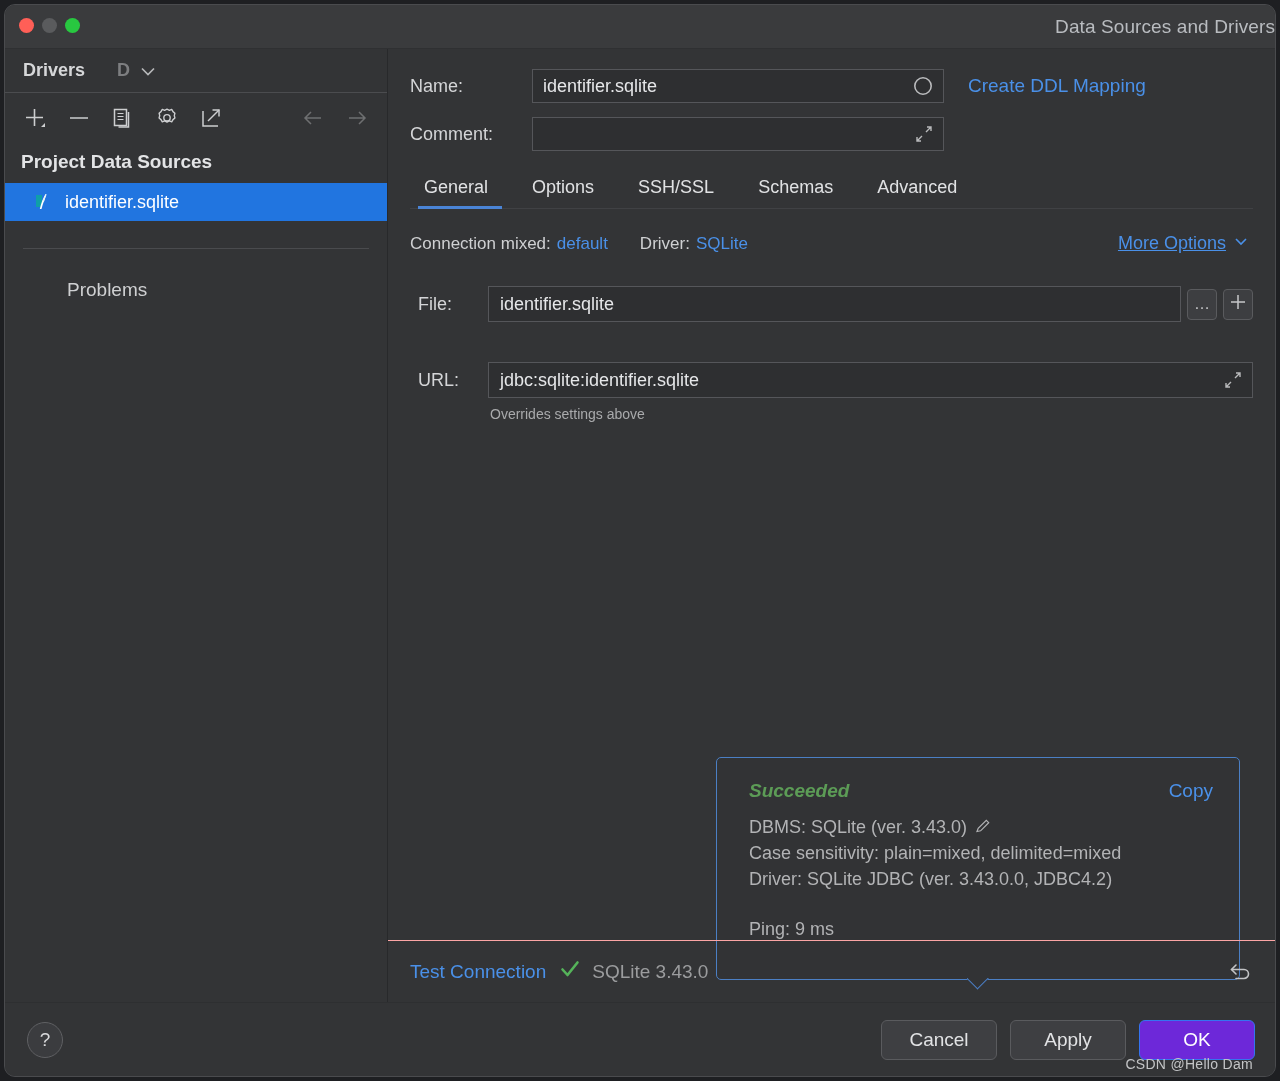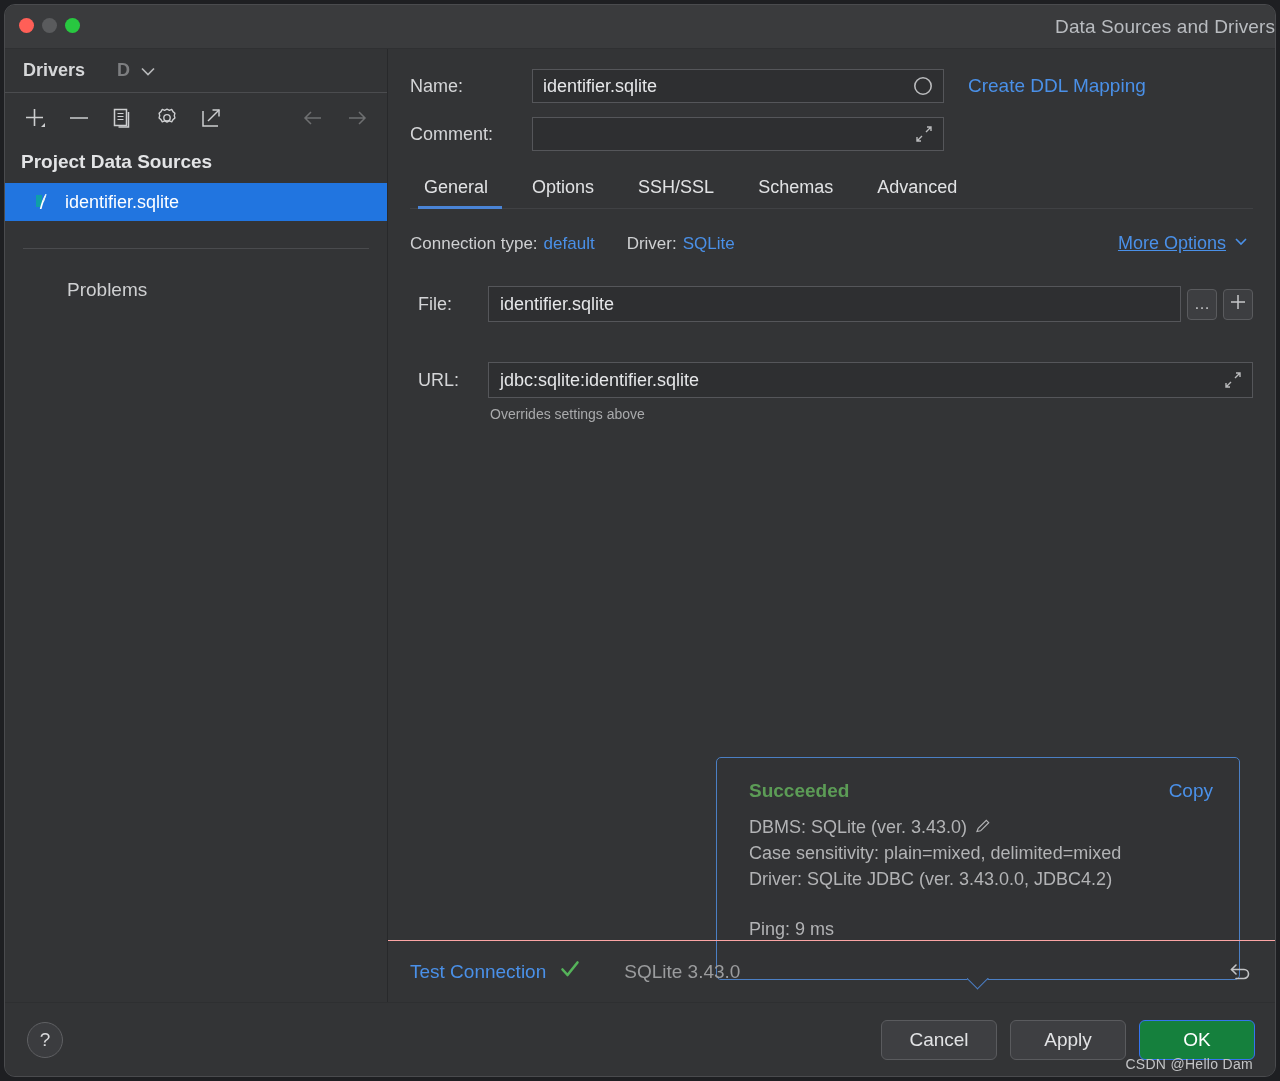--- a/index.html
+++ b/index.html
@@ -316,20 +316,21 @@
     padding: 22px 26px 0 32px;
   }
   .popup-head {
     display: flex;
     align-items: baseline;
   }
   .succeeded {
     color: #5c9c56;
     font-size: 19px;
     font-weight: bold;
+    font-style: italic;
   }
   .copy-link {
     margin-left: auto;
     color: #4a90e8;
     font-size: 19px;
   }
   .popup-body {
     margin-top: 12px;
     color: #b2b3b5;
     font-size: 18px;
@@ -376,21 +377,20 @@
   }
   .check {
     color: #55b35a;
     font-size: 22px;
     margin: 0 11px 0 13px;
     font-weight: bold;
   }
   .test-ver {
     color: #9b9c9e;
     font-size: 19px;
-    margin-left: 32px;
   }
   .revert {
     margin-left: auto;
     color: #c3c4c6;
     display: flex;
     align-items: center;
   }
 
   
   .footer {
@@ -429,21 +429,21 @@
     justify-content: center;
     font-size: 19px;
     padding: 0 18px;
   }
   .btn.secondary {
     background: #3e3f42;
     border: 1px solid #5a5b5e;
     color: #e2e3e5;
   }
   .btn.primary {
-    background: #15803d;
+    background: #6d28d9;
     border: 1px solid #3574f0;
     color: #ffffff;
   }
   .watermark {
     position: absolute;
     right: 22px;
     bottom: 4px;
     color: #c3c4c6;
     font-size: 14px;
     letter-spacing: 0.3px;
@@ -593,21 +593,21 @@
           </div>
           <div class="itab">
             <span>Schemas</span>
           </div>
           <div class="itab">
             <span>Advanced</span>
           </div>
         </div>
 
         <div class="conn-row">
-          <span>Connection type:</span>
+          <span>Connection mixed:</span>
           <span class="link">default</span>
           <span class="gap"></span>
           <span>Driver:</span>
           <span class="link">SQLite</span>
           <span class="more-options">
             <span>More Options</span>
             <span>
               <svg width="16" height="16" viewBox="0 0 16 16">
                 <path d="M3 6 L8 11 L13 6" fill="none" stroke="currentColor" stroke-width="1.6"></path>
               </svg>

